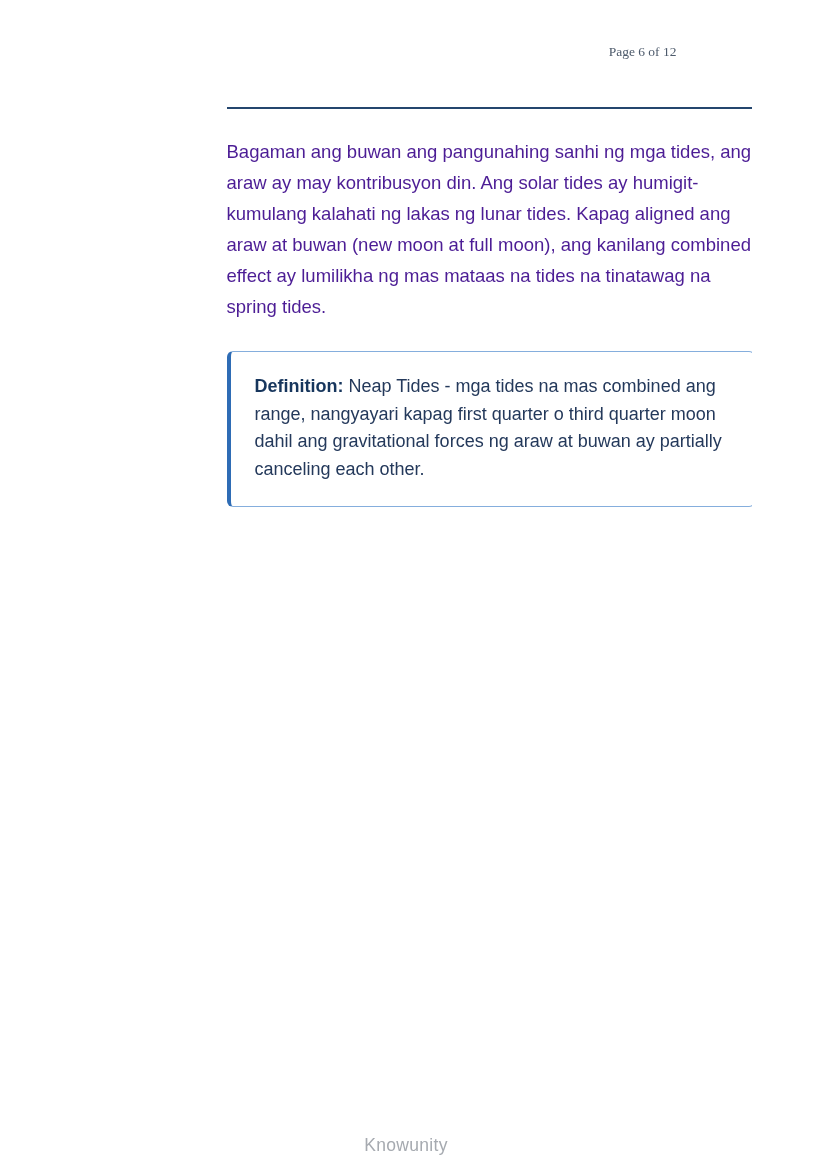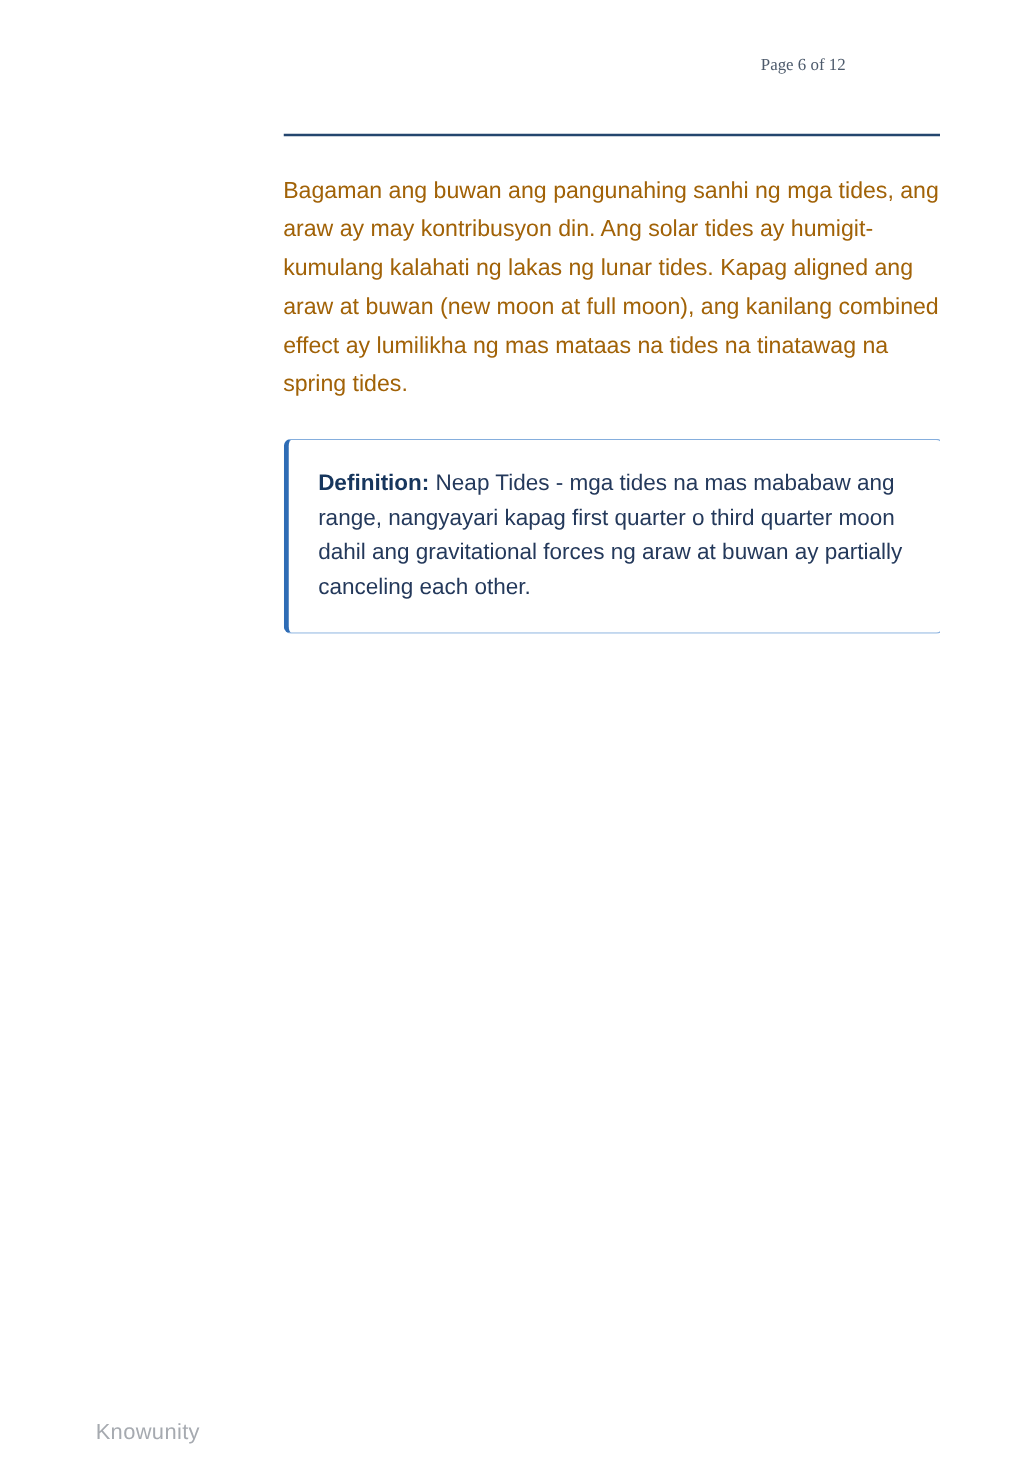--- a/index.html
+++ b/index.html
@@ -35,21 +35,21 @@
   }
   .heading-rule {
     border: none;
     border-top: 2px solid #24466e;
     margin-top: 15px;
   }
   .body-text {
     margin-top: 27px;
     font-size: 18.5px;
     line-height: 31px;
-    color: #a16207;
+    color: #4c1d95;
   }
   .def-box {
     margin-top: 29px;
     background: #ffffff;
     border: 1px solid #85aedd;
     border-left: 4px solid #2e6cb5;
     border-radius: 6px;
     padding: 21px 24px 23px 24px;
   }
   .def-text {
@@ -59,20 +59,21 @@
   }
   .def-label {
     font-weight: 700;
     color: #17365d;
   }
   .footer-brand {
     position: absolute;
     left: 0;
     right: 16px;
     bottom: 31px;
+    text-align: center;
     font-size: 17.5px;
     color: #a6aab0;
     letter-spacing: 0.3px;
   }
 </style>
 </head>
 <body>
 
 <div class="page">
 
@@ -80,20 +81,20 @@
 
   <div class="content">
 
 
     <hr class="heading-rule">
 
     <p class="body-text">Bagaman ang buwan ang pangunahing sanhi ng mga tides, ang araw ay may kontribusyon din. Ang solar tides ay humigit-kumulang kalahati ng lakas ng lunar tides. Kapag aligned ang araw at buwan (new moon at full moon), ang kanilang combined effect ay lumilikha ng mas mataas na tides na tinatawag na spring tides.</p>
 
 
     <div class="def-box">
-      <p class="def-text"><span class="def-label">Definition:</span><span> Neap Tides - mga tides na mas mababaw ang range, nangyayari kapag first quarter o third quarter moon dahil ang gravitational forces ng araw at buwan ay partially canceling each other.</span></p>
+      <p class="def-text"><span class="def-label">Definition:</span><span> Neap Tides - mga tides na mas combined ang range, nangyayari kapag first quarter o third quarter moon dahil ang gravitational forces ng araw at buwan ay partially canceling each other.</span></p>
     </div>
 
   </div>
 
   <div class="footer-brand">Knowunity</div>
 
 </div>
 
 </body></html>

